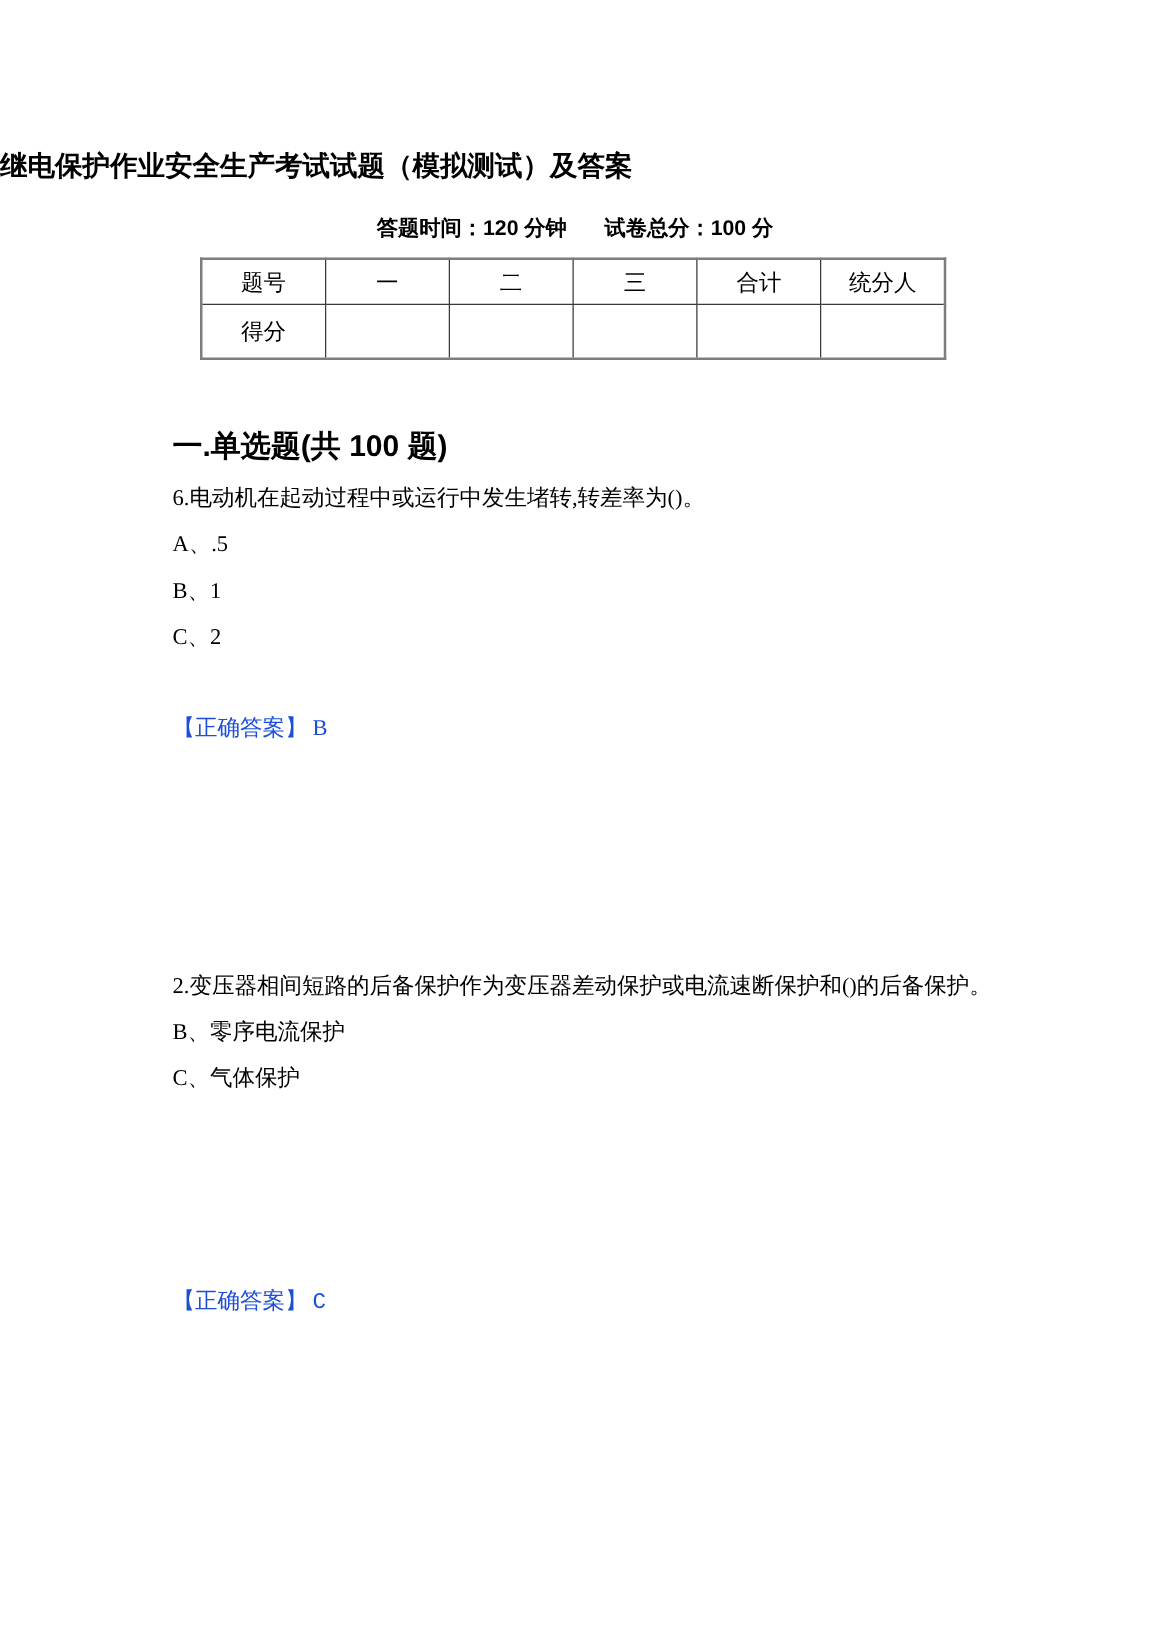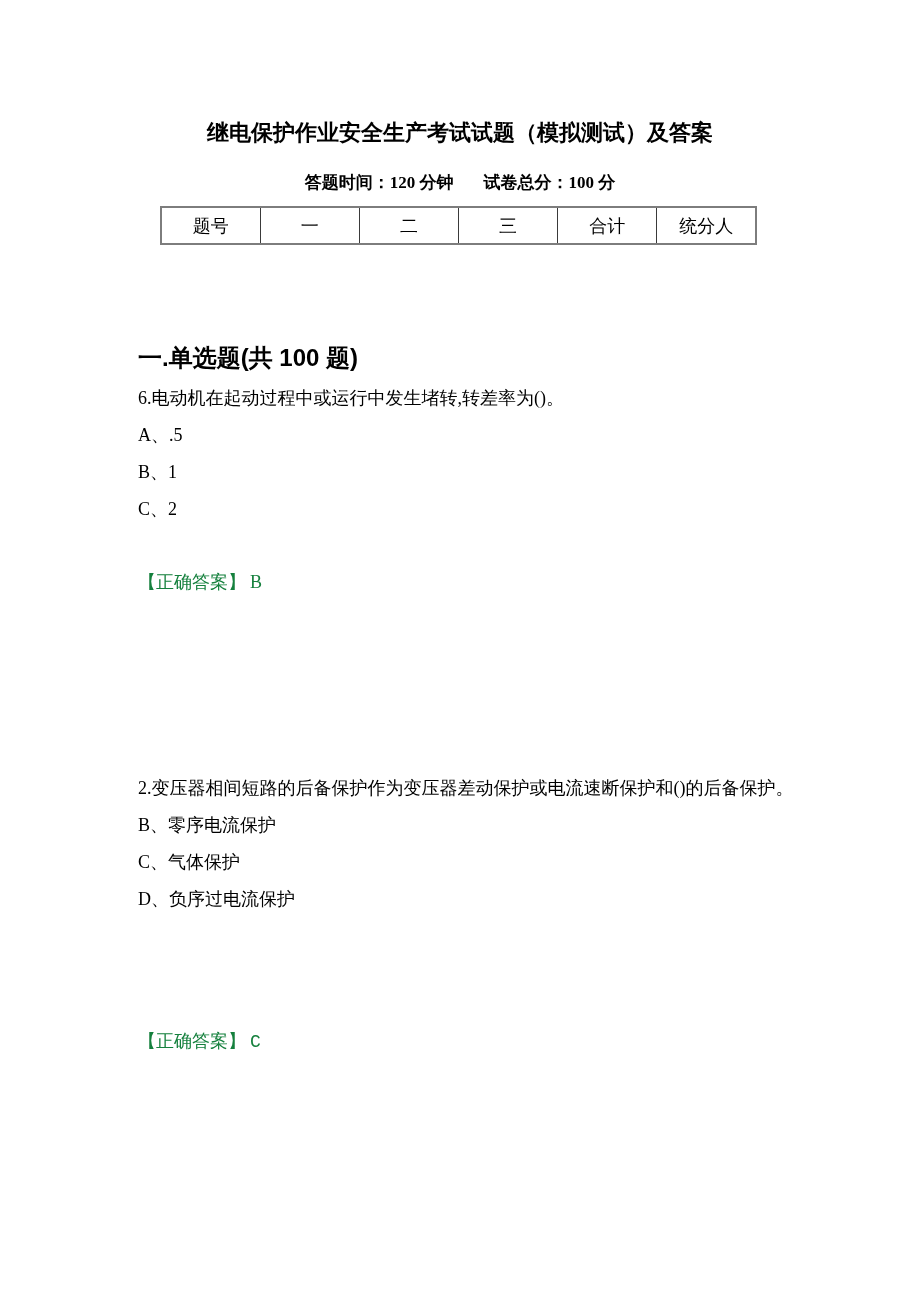--- a/index.html
+++ b/index.html
@@ -4,27 +4,27 @@
 <style>
   html,body{margin:0;padding:0;}
   body{
     width:920px;height:1302px;background:#ffffff;color:#000000;
     font-family:"Liberation Serif","DejaVu Serif",serif;
     position:relative;overflow:hidden;
   }
   .page{position:absolute;inset:0;background:#ffffff;}
   .abs{position:absolute;}
   .doc-title{
-    top:117px;left:0;width:920px;text-align:center;
+    top:117px;left:0;width:920px;
     font-family:"Liberation Sans","DejaVu Sans",sans-serif;
     font-weight:bold;font-size:22px;line-height:32px;
   }
   .doc-subtitle{
     top:170px;left:0;width:920px;text-align:center;
-    font-family:Liberation Serif, serif;
+    font-family:Liberation Sans, sans-serif;
     font-weight:bold;font-size:17px;line-height:26px;
   }
   .doc-subtitle .gap{display:inline-block;width:30px;}
   table.score{
     position:absolute;left:160px;top:206px;width:597px;
     border-collapse:collapse;table-layout:fixed;
     border:2px solid #7d7d7d;
   }
   table.score th, table.score td{
     border:1px solid #3a3a3a;font-weight:normal;
@@ -40,21 +40,21 @@
     font-weight:bold;font-size:24px;line-height:28px;
   }
   .qblock{
     left:138px;width:658px;
     font-size:18px;line-height:37px;
   }
   #q1{top:380px;}
   #q2{top:770px;}
   .qline,.optline{margin:0;padding:0;}
   .answer-line{
-    left:138px;color:#15803d;
+    left:138px;color:#1d4ed8;
     font-size:18px;line-height:37px;
   }
   #ans1{top:564px;}
   #ans2{top:1024px;font-family:Liberation Mono, monospace;}
   .answer-letter{padding-left:4px;}
 </style>
 </head>
 <body>
 
 <div class="page">
@@ -68,40 +68,47 @@
   <table class="score">
     <tbody>
         <tr class="head">
       <th>题号</th>
       <th>一</th>
       <th>二</th>
       <th>三</th>
       <th>合计</th>
       <th>统分人</th>
     </tr>
+    <tr class="scorerow">
+      <td>得分</td>
+      <td></td>
+      <td></td>
+      <td></td>
+      <td></td>
+      <td></td>
+    </tr>
   </tbody>
     </table>
 
   <div class="abs section-heading">一.单选题(共 100 题)</div>
 
   <div class="abs qblock" id="q1">
     <div class="qline">6.电动机在起动过程中或运行中发生堵转,转差率为()。</div>
     <div class="optline">A、.5</div>
     <div class="optline">B、1</div>
     <div class="optline">C、2</div>
   </div>
 
   <div class="abs answer-line" id="ans1">
     <span>【正确答案】</span><span class="answer-letter">B</span>
   </div>
 
   <div class="abs qblock" id="q2">
     <div class="qline">2.变压器相间短路的后备保护作为变压器差动保护或电流速断保护和()的后备保护。</div>
     <div class="optline">B、零序电流保护</div>
     <div class="optline">C、气体保护</div>
-    <div class="optline">D、负序过电流保护</div>
   </div>
 
   <div class="abs answer-line" id="ans2">
     <span>【正确答案】</span><span class="answer-letter">C</span>
   </div>
 
 </div>
 
 </body></html>

